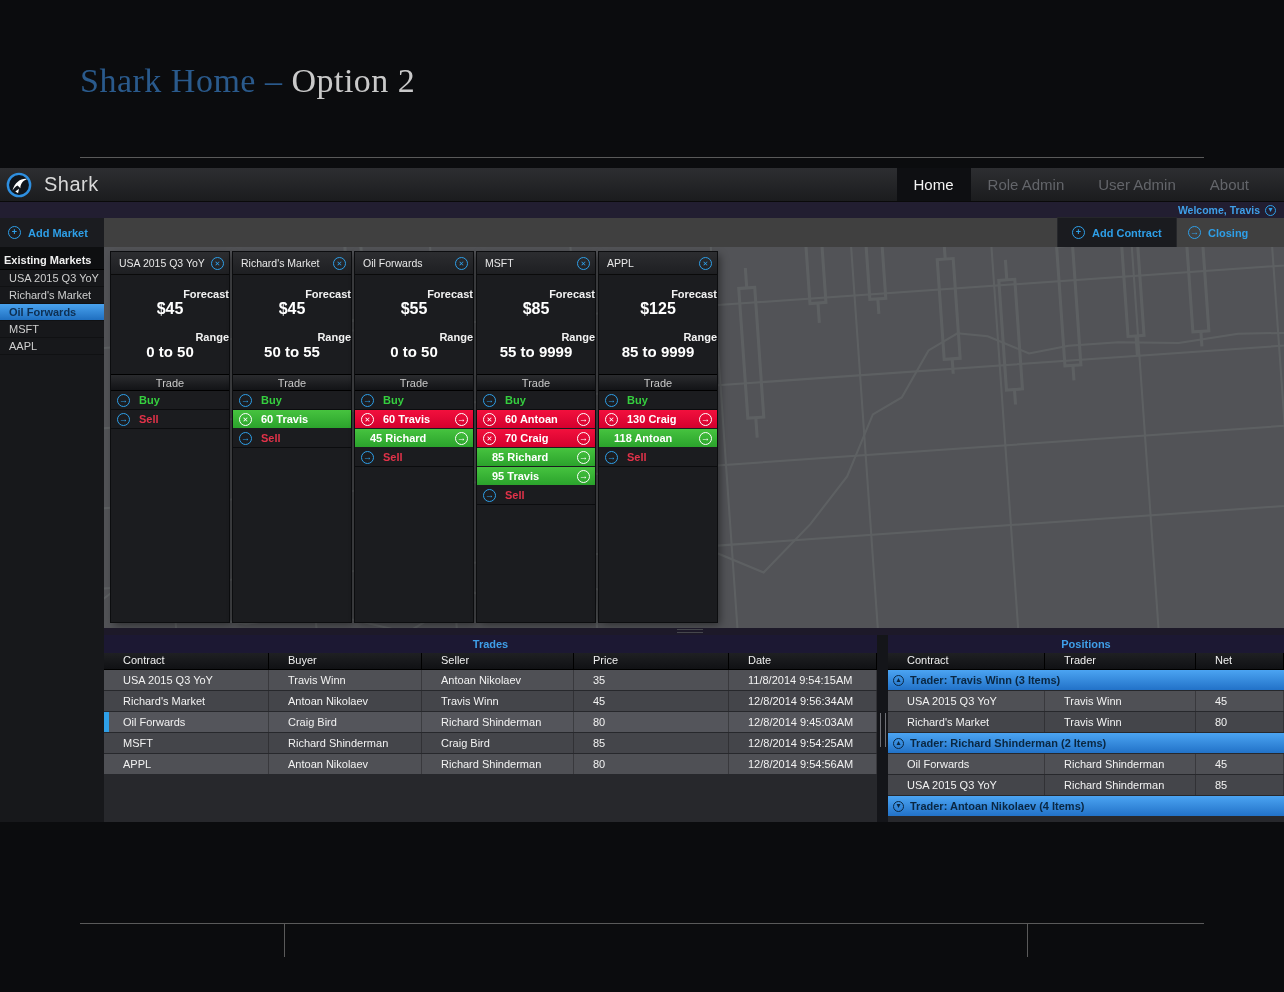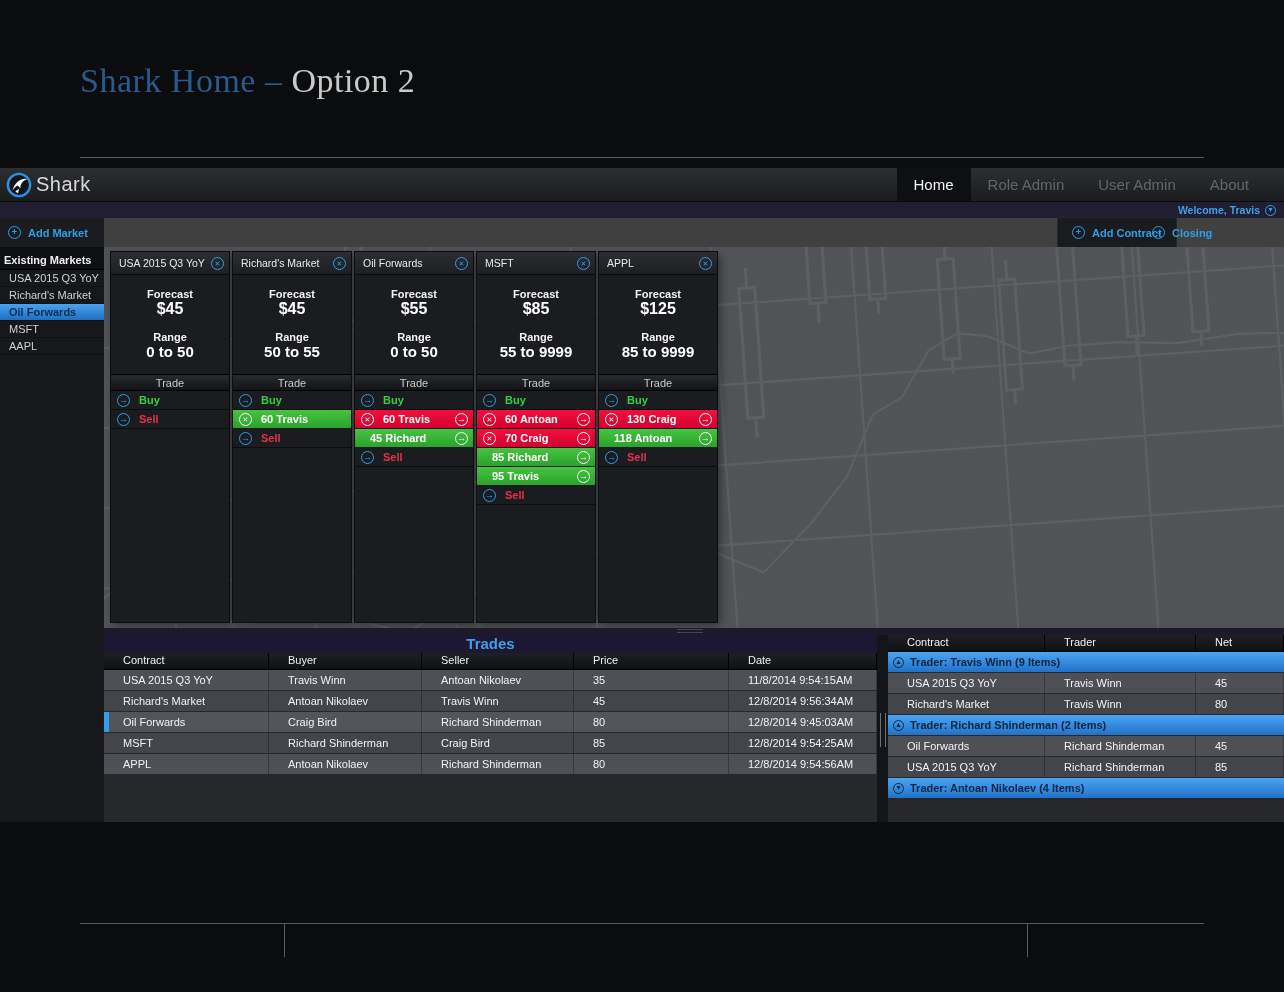--- a/index.html
+++ b/index.html
@@ -14,34 +14,34 @@
   .title-rule { position:absolute; left:80px; top:157px; width:1124px; height:1px; background:#5a5a5a; }
   .footer-rule { position:absolute; left:80px; top:923px; width:1124px; height:1px; background:#5a5a5a; }
   .footer-tick { position:absolute; top:923px; width:1px; height:34px; background:#5a5a5a; }
   .tick-left { left:284px; } .tick-right { left:1027px; }
   .page-num { position:absolute; left:1060px; top:997px; color:#2a5a8c; font-weight:bold; }
   .page-num .pg { font-size:13px; color:#24517d; }
   .page-num .num { font-size:17px; color:#2e6ca6; }
 
   
   .navbar { position:absolute; left:0; top:168px; width:1284px; height:34px; background:linear-gradient(#2d2e31,#1b1c1e); display:flex; align-items:center; border-bottom:1px solid #0a0a0a; }
-  .brand { display:flex; align-items:center; gap:4px; padding-left:6px; }
+  .brand { display:flex; align-items:center; gap:12px; padding-left:6px; }
   .brand-name { color:#d8d8d8; font-size:20px; font-weight:300; letter-spacing:.5px; }
   .nav-items { margin-left:auto; display:flex; align-items:stretch; height:100%; padding-right:18px; }
   .nav-item { display:flex; align-items:center; padding:0 17px; color:#63656a; font-size:15px; cursor:default; }
   .nav-item.active { background:#0e0f12; color:#f4f4f4; }
 
   .welcome-strip { position:absolute; left:0; top:202px; width:1284px; height:16px; background:#221e31; display:flex; justify-content:flex-end; align-items:center; padding-right:8px; gap:5px; }
   .welcome-strip .txt { color:#3f9fe8; font-size:10.5px; font-weight:bold; }
 
   .toolbar { position:absolute; left:0; top:218px; width:1284px; height:29px; background:#404040; }
   .tool-btn { position:absolute; top:0; height:29px; display:flex; align-items:center; gap:7px; color:#2e9fe8; font-size:11px; font-weight:bold; }
   .add-market-btn { left:0; width:104px; padding-left:8px; background:#1b1c20; }
   .add-contract-btn { left:1058px; width:118px; padding-left:14px; background:#1a1b1f; box-shadow:0 0 0 1px #26272b; }
-  .closing-btn { left:1152px; padding-left:0; }
+  .closing-btn { left:1188px; padding-left:0; }
 
   
   .cicon { display:inline-flex; align-items:center; justify-content:center; border-radius:50%; border:1.4px solid currentColor; width:13px; height:13px; font-size:9px; line-height:1; flex:0 0 auto; }
   .cicon.blue { color:#2e9fe8; }
   .cicon.white { color:#fff; }
   .cicon.dark { color:#0a2742; }
   .cicon.sm { width:11px; height:11px; font-size:8px; }
   .ic-plus::before { content:"+"; font-weight:bold; }
   .ic-arrow::before { content:"\2192"; font-weight:bold; }
   .ic-x::before { content:"\2715"; font-weight:bold; font-size:7px; }
@@ -55,21 +55,21 @@
   .side-item { color:#cfcfcf; font-size:11px; padding:2px 0 2px 9px; border-bottom:1px solid #101113; white-space:nowrap; overflow:hidden; }
   .side-item.selected { background:linear-gradient(#49a2ee,#1f6fc0); color:#0e2f52; font-weight:bold; }
 
   .market-area { position:absolute; left:104px; top:0; width:1180px; height:381px; background:#525357; overflow:hidden; }
   .watermark { position:absolute; left:0; top:0; width:100%; height:100%; opacity:.10; }
 
   
   .card { position:absolute; top:5px; width:118px; height:370px; background:#1b1c1f; box-shadow:0 0 0 1px #0c0d0f, 3px 3px 8px rgba(0,0,0,.45); }
   .card-header { height:23px; background:linear-gradient(#2c2d30,#1e1f22); display:flex; align-items:center; padding:0 5px 0 8px; border-bottom:1px solid #0a0a0a; }
   .card-name { color:#e8e8e8; font-size:10.5px; flex:1; white-space:nowrap; overflow:hidden; }
-  .stat-label { margin-top:13px; text-align:center; color:#f2f2f2; font-size:11px; font-weight:bold; }
+  .stat-label { margin-top:13px; text-align:right; color:#f2f2f2; font-size:11px; font-weight:bold; }
   .stat-value { text-align:center; color:#fff; font-size:16px; font-weight:bold; }
   .stat-value.range { font-size:15px; }
   .trade-section { position:absolute; left:0; top:122px; width:100%; }
   .trade-bar { height:17px; background:linear-gradient(#2a2b2e,#121316); color:#c8c8c8; font-size:11px; text-align:center; line-height:17px; border-top:1px solid #000; border-bottom:1px solid #000; }
   .trow { height:18px; margin-bottom:1px; display:flex; align-items:center; padding:0 5px 0 6px; font-size:11px; font-weight:bold; position:relative; }
   .trow .label { margin-left:9px; }
   .trow.action { background:#1b1c1f; box-shadow:0 1px 0 #0b0c0e; }
   .trow.action .buy-label { color:#35cf3f; }
   .trow.action .sell-label { color:#e23249; }
   .trow.red { background:linear-gradient(#f2103d,#d4002e); color:#fff; }
@@ -81,21 +81,21 @@
   .h-splitter { position:absolute; left:104px; top:381px; width:1180px; height:7px; background:#1d1929; }
   .h-grip { position:absolute; left:573px; top:1px; width:26px; height:5px;
             background:repeating-linear-gradient(#45464c 0 1px, transparent 1px 2.5px); }
   .v-grip { position:absolute; left:776px; top:78px; width:6px; height:34px; border-left:1px solid #6f7076; border-right:1px solid #6f7076; }
 
   
   .tables-zone { position:absolute; left:104px; top:388px; width:1180px; height:187px; background:#141519; }
   .panel { position:absolute; top:0; height:187px; background:#27282c; overflow:hidden; }
   .trades-panel { left:0; width:773px; }
   .positions-panel { left:784px; width:396px; }
-  .panel-titlebar { height:18px; background:#1c1833; color:#3f9fe8; font-size:15px; font-weight:bold; text-align:center; line-height:18px; }
+  .panel-titlebar { height:18px; background:#1c1833; color:#3f9fe8; font-size:11px; font-weight:bold; text-align:center; line-height:18px; }
   .panel-header { height:17px; background:linear-gradient(#1f2023,#101114); display:flex; color:#f0f0f0; font-size:11px; border-bottom:1px solid #000; }
   .panel-header .hcell { padding:1px 0 0 19px; border-right:1px solid #000; }
   .grid-row { height:20px; margin-bottom:1px; display:flex; align-items:center; color:#f2f2f2; font-size:11px; position:relative; }
   .grid-row.light { background:#4f5055; }
   .grid-row.dark { background:#44454a; }
   .grid-row.selected { background:#54555b; }
   .grid-row .cell { padding-left:19px; white-space:nowrap; overflow:hidden; border-right:1px solid rgba(0,0,0,.28); height:100%; display:flex; align-items:center; }
   .sel-bar { position:absolute; left:0; top:0; width:5px; height:100%; background:#2e9fe8; }
   .sel-bar + .cell { padding-left:19px; }
   
@@ -419,28 +419,29 @@
           <div class="cell tc1">Antoan Nikolaev</div>
           <div class="cell tc2">Richard Shinderman</div>
           <div class="cell tc3">80</div>
           <div class="cell tc4">12/8/2014 9:54:56AM</div>
         </div>
       </div>
 
       <div class="v-grip"></div>
 
       <div class="panel positions-panel">
+        <div class="panel-titlebar">Positions</div>
         <div class="panel-header">
           <div class="hcell pc0">Contract</div>
           <div class="hcell pc1">Trader</div>
           <div class="hcell pc2">Net</div>
         </div>
         <div class="group-row">
           <span class="cicon dark sm ic-chevup"></span>
-          <span>Trader: Travis Winn (9 Items)</span>
+          <span>Trader: Travis Winn (3 Items)</span>
         </div>
         <div class="grid-row light">
           <div class="cell pc0">USA 2015 Q3 YoY</div>
           <div class="cell pc1">Travis Winn</div>
           <div class="cell pc2">45</div>
         </div>
         <div class="grid-row dark">
           <div class="cell pc0">Richard's Market</div>
           <div class="cell pc1">Travis Winn</div>
           <div class="cell pc2">80</div>

